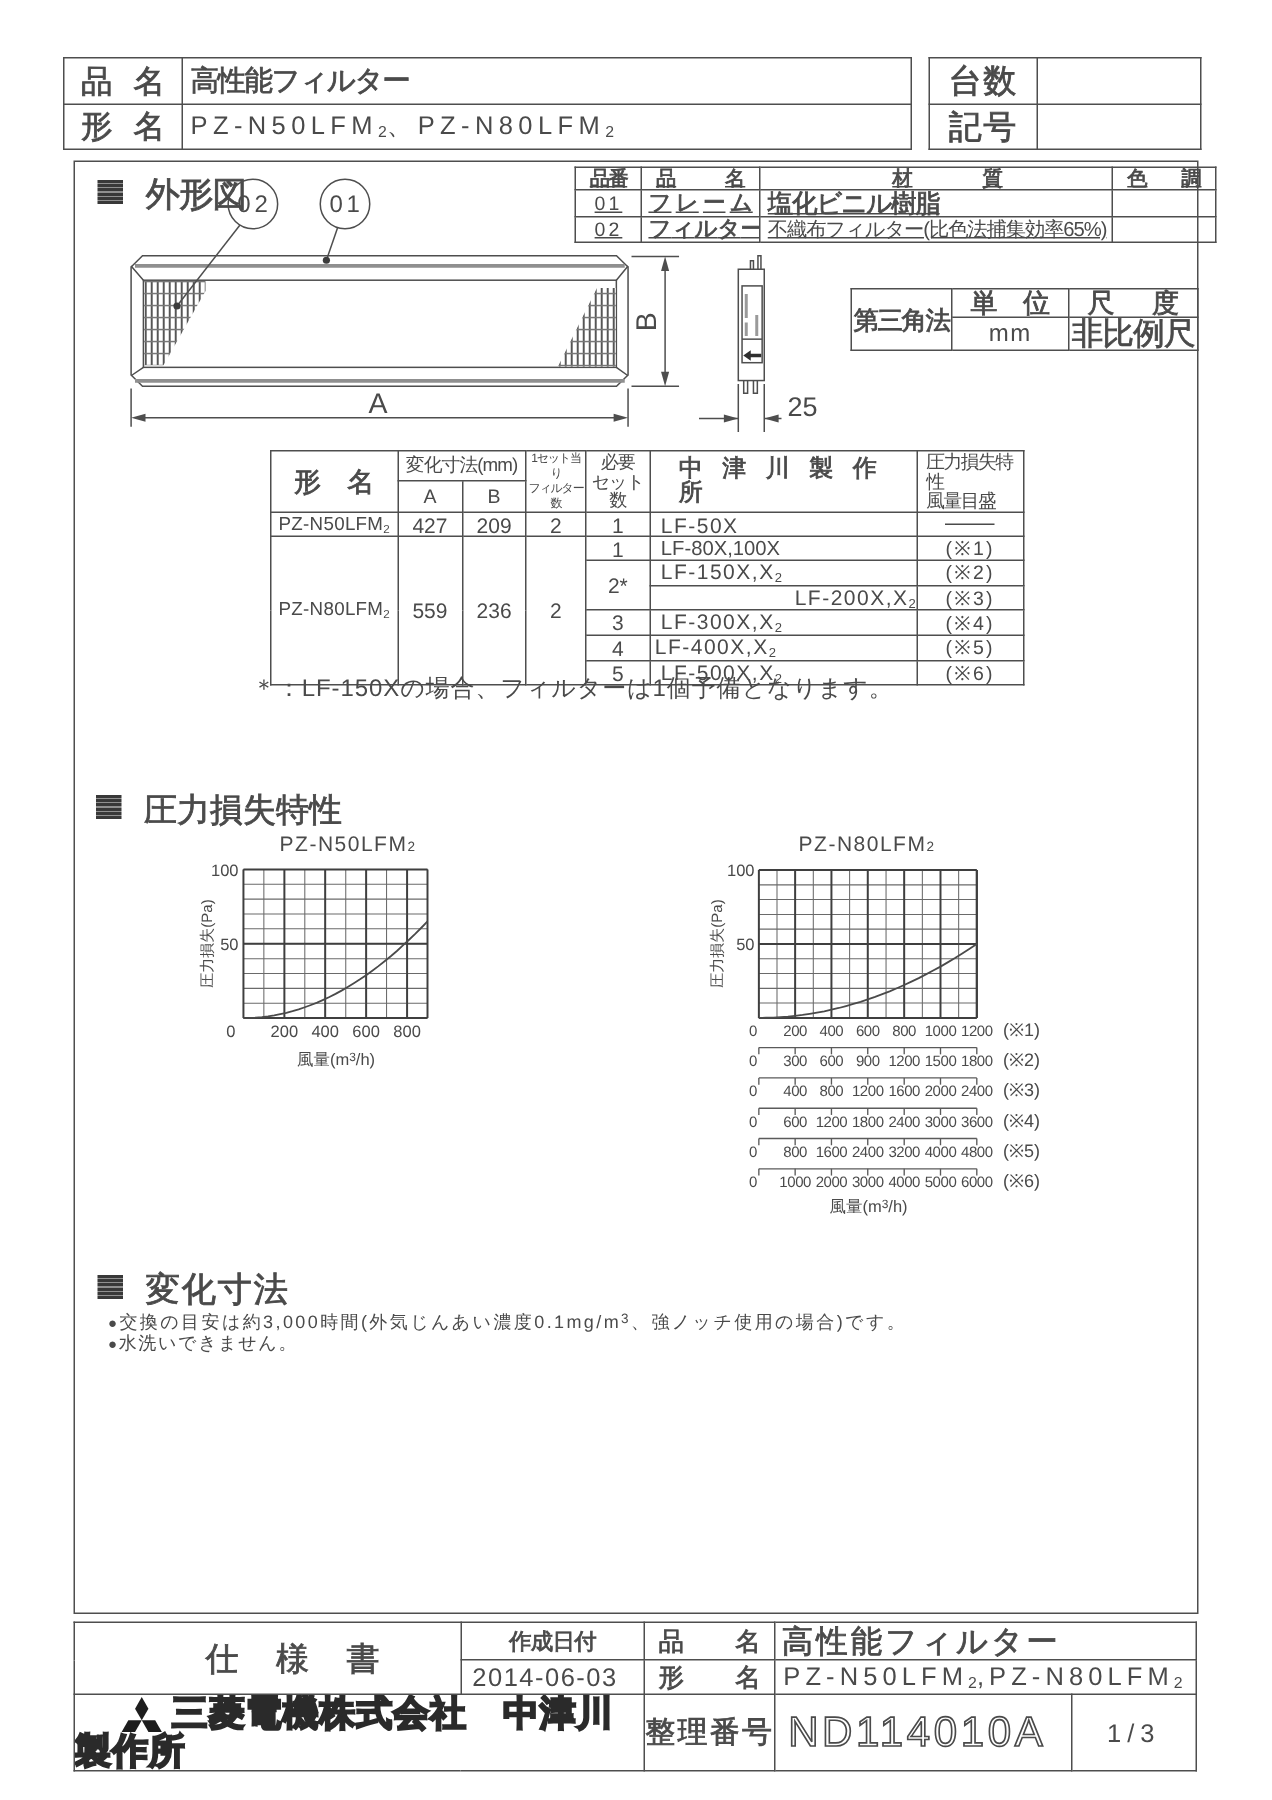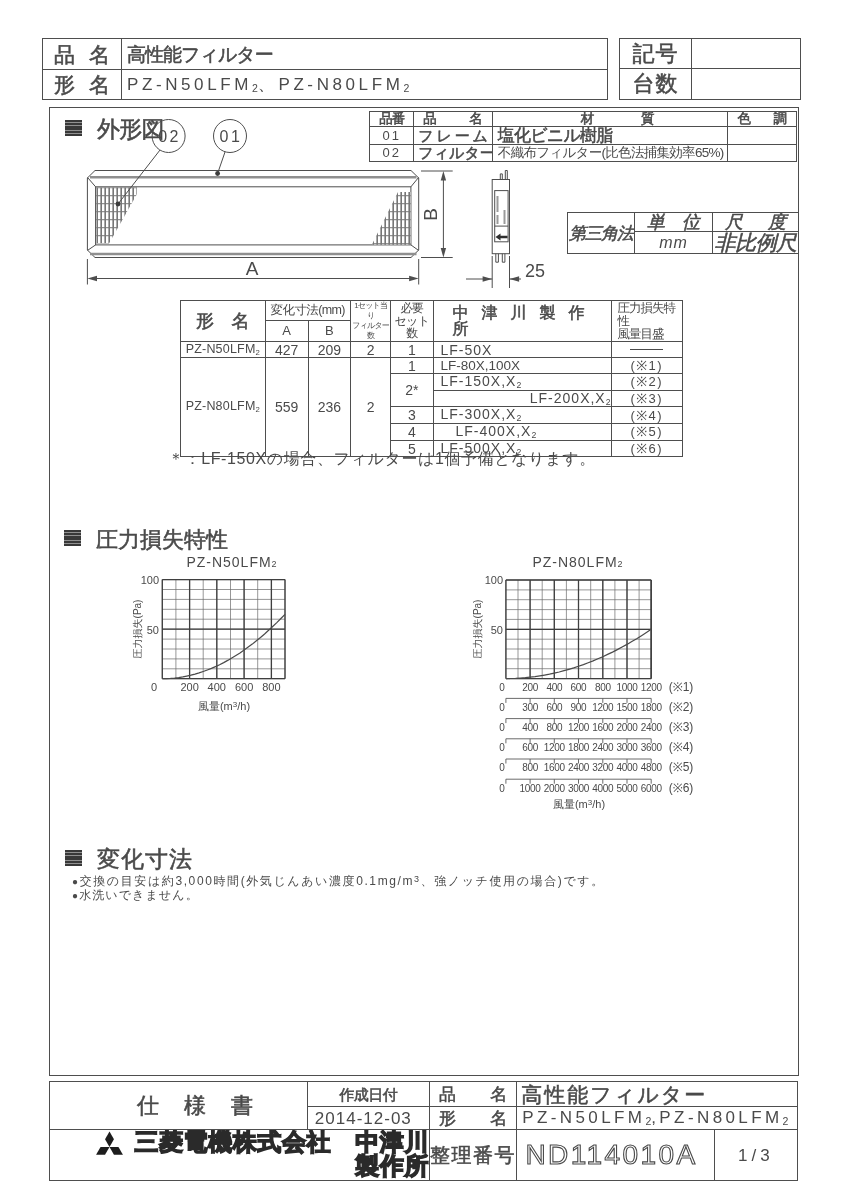--- a/index.html
+++ b/index.html
@@ -38,39 +38,39 @@
  </tr>
 </tbody>
     </table>
 
 <table class="t abs" style="left:619px;top:38px;width:181px;">
  <colgroup>
         <col style="width:72px">
         <col style="width:109px">
       </colgroup>
  <tbody>
-        <tr style="height:30px">
-          <td class="jp" style="font-size:22px;letter-spacing:1px;">記号</td>
+        <tr style="height:31px">
+          <td class="jp" style="font-size:22px;letter-spacing:1px;">台数</td>
           <td></td>
         </tr>
- <tr style="height:31px">
-          <td class="jp" style="font-size:22px;letter-spacing:1px;">台数</td>
+ <tr style="height:30px">
+          <td class="jp" style="font-size:22px;letter-spacing:1px;">記号</td>
           <td></td>
         </tr>
 </tbody>
     </table>
 
 <div class="abs" style="left:49px;top:107px;width:748px;height:967px;border:1px solid #4e4e4e;"></div>
 
 <div class="abs" style="left:65px;top:120px;width:17px;height:16px;background:
  repeating-linear-gradient(#383838 0 2px,#909090 2px 2.8px);"></div>
 
 <div class="abs jp" style="left:97px;top:118px;font-size:23px;line-height:23px;letter-spacing:-0.7px;">外形図</div>
 
-<table class="t abs" style="left:369px;top:111px;width:428px;">
+<table class="t abs" style="left:383px;top:111px;width:428px;text-decoration:underline;">
  <colgroup>
         <col style="width:44px">
         <col style="width:78px">
         <col style="width:234px">
         <col style="width:68px">
       </colgroup>
  <tbody>
         <tr style="height:13px;font-size:13.5px;">
   <td class="jp" style="letter-spacing:-1px;">品番</td>
   <td class="jp">
@@ -95,21 +95,21 @@
   <td style="font-size:13px;letter-spacing:2px;">02</td>
   <td class="jp" style="font-size:15px;">
             <span class="jl" style="padding:0 4px">フ<span>ィ</span><span>ル</span><span>タ</span><span>ー</span></span>
           </td>
   <td style="text-align:left;font-size:13.5px;letter-spacing:-0.7px;padding-left:5px;">不織布フィルター(比色法捕集効率65%)</td>
   <td></td>
  </tr>
 </tbody>
     </table>
 
-<table class="t abs" style="left:567px;top:212px;width:231px;font-style:italic;">
+<table class="t abs" style="left:567px;top:192px;width:231px;">
  <colgroup>
         <col style="width:67px">
         <col style="width:78px">
         <col style="width:86px">
       </colgroup>
  <tbody>
         <tr style="height:19px;font-size:13px;">
   <td rowspan="2" class="jp" style="font-size:17px;letter-spacing:-1px;">第三角法</td>
   <td class="jp" style="font-size:18px;">
             <span class="jl" style="padding:0 12px">単<span>位</span></span>
@@ -250,21 +250,21 @@
   <td style="text-align:right;padding-left:7px;letter-spacing:1px;">LF-200X,X<sub class="s">2</sub></td>
           <td style="font-size:13px;letter-spacing:1.5px;">(※3)</td>
  </tr>
  <tr style="height:16px;font-size:14px;">
   <td>3</td>
           <td style="text-align:left;padding-left:7px;letter-spacing:1px;">LF-300X,X<sub class="s">2</sub></td>
           <td style="font-size:13px;letter-spacing:1.5px;">(※4)</td>
  </tr>
  <tr style="height:16px;font-size:14px;">
   <td>4</td>
-          <td style="text-align:left;padding-left:22px;letter-spacing:1px;">LF-400X,X<sub class="s">2</sub></td>
+          <td style="text-align:left;padding-left:3px;letter-spacing:1px;">LF-400X,X<sub class="s">2</sub></td>
           <td style="font-size:13px;letter-spacing:1.5px;">(※5)</td>
  </tr>
  <tr style="height:16px;font-size:14px;">
   <td>5</td>
           <td style="text-align:left;padding-left:7px;letter-spacing:1px;">LF-500X,X<sub class="s">2</sub></td>
           <td style="font-size:13px;letter-spacing:1.5px;">(※6)</td>
  </tr>
 </tbody>
     </table>
 
@@ -512,28 +512,28 @@
  <tbody>
         <tr style="height:25px;">
   <td rowspan="2" colspan="1" class="jp" style="font-size:22px;letter-spacing:25px;text-align:left;padding-left:87px;">仕様書</td>
   <td class="jp" style="font-size:15px;letter-spacing:-0.5px;">作成日付</td>
   <td class="jp" style="font-size:17px;">
             <span class="jl" style="padding:0 9px">品<span>名</span></span>
           </td>
   <td colspan="2" class="jp" style="text-align:left;padding-left:4px;font-size:21px;letter-spacing:2px;">高性能フィルター</td>
  </tr>
  <tr style="height:23px;">
-  <td style="font-size:17px;letter-spacing:1px;padding-right:10px;">2014-12-03</td>
+  <td style="font-size:17px;letter-spacing:1px;padding-right:10px;">2014-06-03</td>
   <td class="jp" style="font-size:17px;">
             <span class="jl" style="padding:0 9px">形<span>名</span></span>
           </td>
   <td colspan="2" style="text-align:left;padding-left:5px;font-size:17px;letter-spacing:3.4px;">PZ-N50LFM<sub class="s">2</sub>,PZ-N80LFM<sub class="s">2</sub></td>
  </tr>
  <tr style="height:31px;">
-  <td colspan="2" style="text-align:right;font-family:Liberation Mono, monospace;">
+  <td colspan="2" style="text-align:left;">
    
    <svg width="31" height="26" viewBox="0 0 100 75" style="vertical-align:-5px;margin-left:29px;">
     <polygon points="50,0 64.4,25 50,50 35.6,25" fill="#1d1d1d"></polygon>
     <polygon points="50,50 35.6,75 6.7,75 21.1,50" fill="#1d1d1d"></polygon>
     <polygon points="50,50 78.9,50 93.3,75 64.4,75" fill="#1d1d1d"></polygon>
    </svg>
    
    <span style="font-size:24px;font-weight:bold;color:#2a2a2a;-webkit-text-stroke:1.4px #2a2a2a;letter-spacing:0.6px;vertical-align:1px;">三菱電機株式会社<span style="letter-spacing:0">　</span>中津川製作所</span>
   </td>
   <td class="jp" style="font-size:20px;letter-spacing:1.5px;">整理番号</td>

